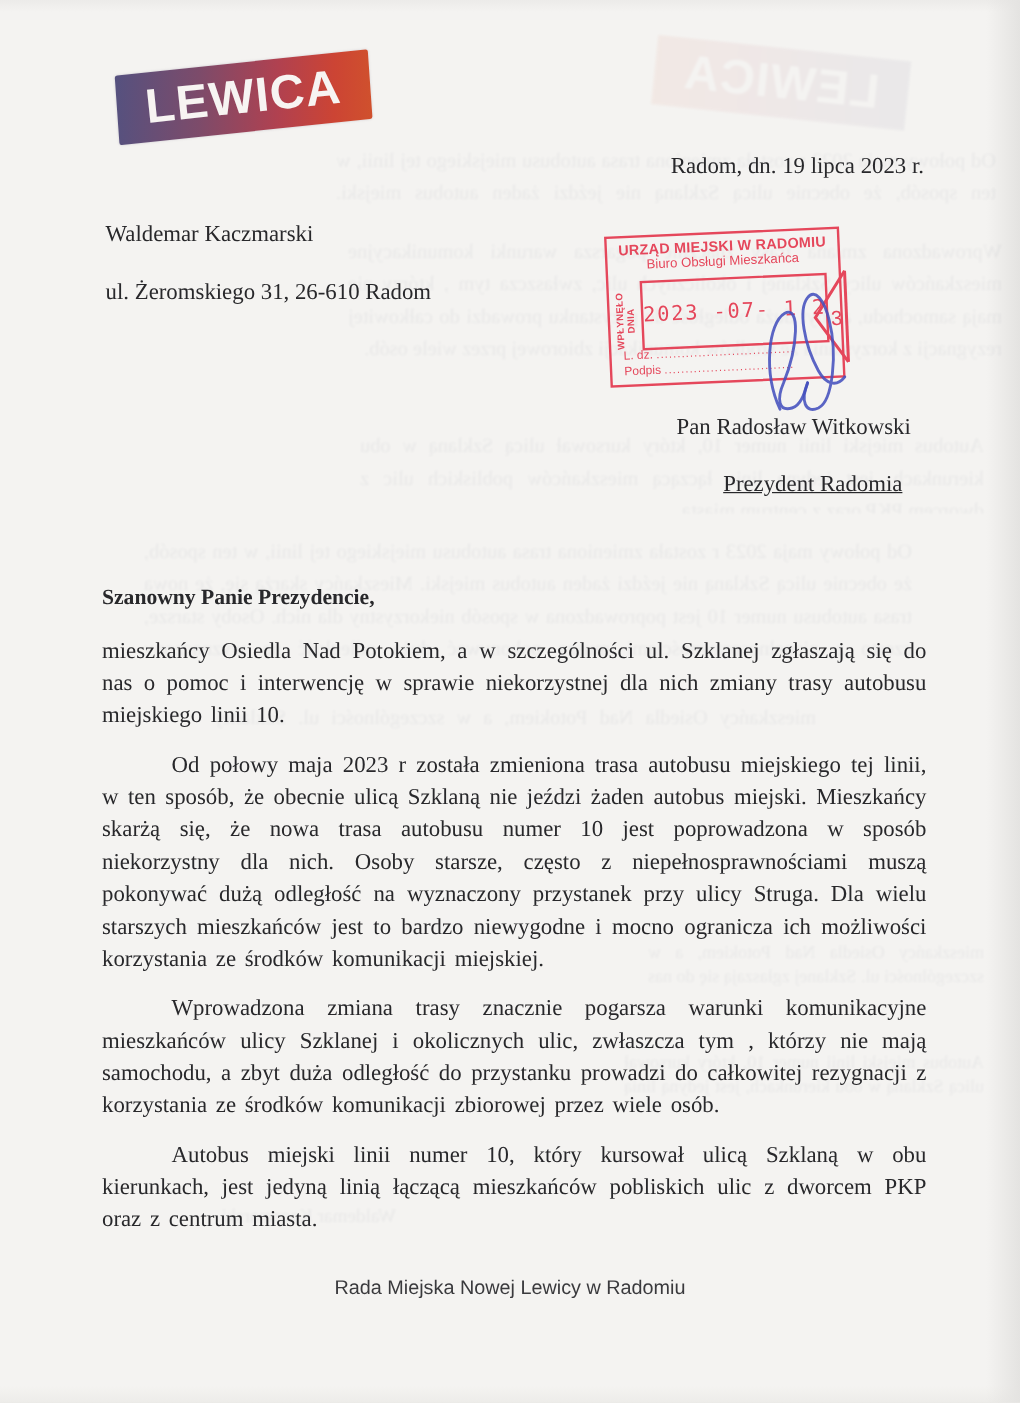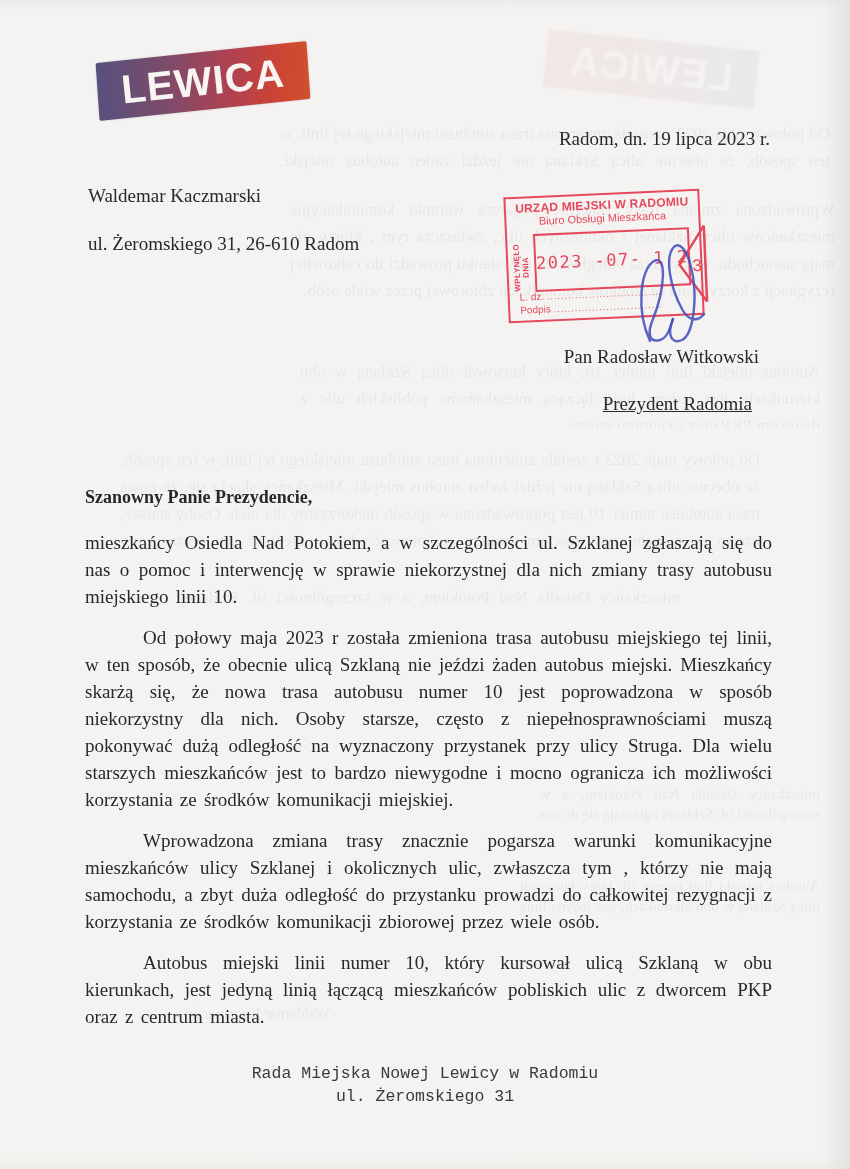--- a/index.html
+++ b/index.html
@@ -105,21 +105,21 @@
   .letter-body{
     position:absolute;left:85px;right:78px;top:529px;
     font-size:19px;line-height:27px;text-align:justify;word-spacing:2.5px;
   }
   .letter-body p{margin:0 0 14px 0;}
   .letter-body p.indent{text-indent:58px;}
 
   
   .footer{
     position:absolute;left:0;right:0;top:1062px;
-    text-align:center;font-family:Liberation Mono, monospace;
+    text-align:center;font-family:Liberation Sans, sans-serif;
     font-size:16.5px;line-height:23px;color:#3a3a3d;
   }
 
   
   .bleed{
     position:absolute;overflow:hidden;
     transform:scaleX(-1);
     opacity:0.055;filter:blur(0.7px);
     color:#2a3550;font-size:17px;line-height:27px;text-align:justify;
     pointer-events:none;
@@ -193,16 +193,15 @@
 
   <div class="letter-body">
     <p>mieszkańcy Osiedla Nad Potokiem, a w szczególności ul. Szklanej zgłaszają się do nas o pomoc i interwencję w sprawie niekorzystnej dla nich zmiany trasy autobusu miejskiego linii 10.</p>
     <p class="indent">Od połowy maja 2023 r została zmieniona trasa autobusu miejskiego tej linii, w ten sposób, że obecnie ulicą Szklaną nie jeździ żaden autobus miejski. Mieszkańcy skarżą się, że nowa trasa autobusu numer 10 jest poprowadzona w sposób niekorzystny dla nich. Osoby starsze, często z niepełnosprawnościami muszą pokonywać dużą odległość na wyznaczony przystanek przy ulicy Struga. Dla wielu starszych mieszkańców jest to bardzo niewygodne i mocno ogranicza ich możliwości korzystania ze środków komunikacji miejskiej.</p>
     <p class="indent">Wprowadzona zmiana trasy znacznie pogarsza warunki komunikacyjne mieszkańców ulicy Szklanej i okolicznych ulic, zwłaszcza tym , którzy nie mają samochodu, a zbyt duża odległość do przystanku prowadzi do całkowitej rezygnacji z korzystania ze środków komunikacji zbiorowej przez wiele osób.</p>
     <p class="indent">Autobus miejski linii numer 10, który kursował ulicą Szklaną w obu kierunkach, jest jedyną linią łączącą mieszkańców pobliskich ulic z dworcem PKP oraz z centrum miasta.</p>
   </div>
 
   <div class="footer">
     <div>Rada Miejska Nowej Lewicy w Radomiu</div>
-    <div>ul. Żeromskiego 31</div>
   </div>
 
 </div>
 
 </body></html>

